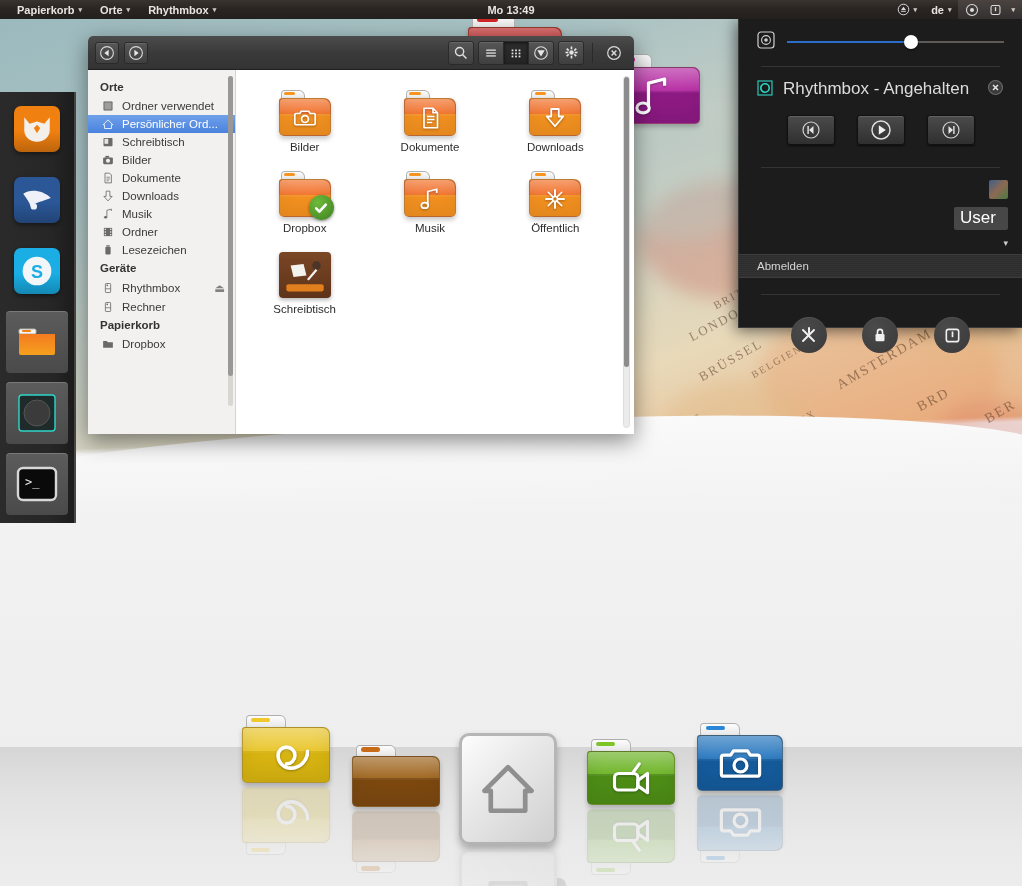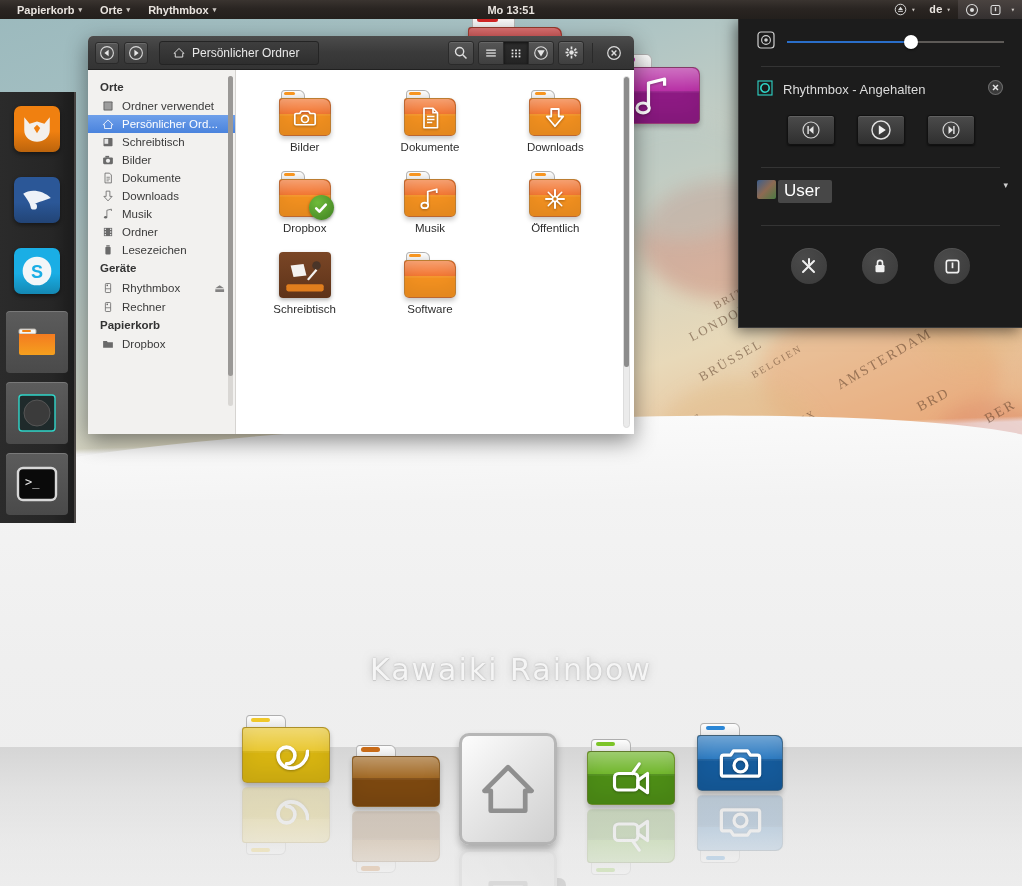--- a/index.html
+++ b/index.html
@@ -110,21 +110,21 @@
     position: absolute; left:0; top:0; width:1022px; height:19px;
     background: linear-gradient(180deg,#3a3430 0%,#2a2522 45%,#231f1c 100%);
     display:flex; align-items:center;
     font-size: 11px; font-weight: bold; color:#e9e4df;
     z-index: 50;
   }
   .panel .menus { display:flex; gap:0; padding-left:8px; }
   .panel .menu { padding: 2px 9px; display:flex; align-items:center; gap:4px; cursor:default; }
   .caret { font-size: 7px; opacity:.85; }
   .panel .clock { position:absolute; left:0; right:0; text-align:center; font-weight:bold; pointer-events:none; }
-  .panel .tray { position:absolute; right:0; top:0; height:19px; display:flex; align-items:center;font-family:Liberation Mono, monospace; }
+  .panel .tray { position:absolute; right:0; top:0; height:19px; display:flex; align-items:center; }
   .tray .ti { padding: 0 7px; display:flex; align-items:center; gap:4px; height:19px; }
   .tray .sess { background: linear-gradient(180deg,#4a4340,#343030); height:19px; }
 
   
   .dock {
     position:absolute; left:0; top:92px; width:76px; padding:6px 0 8px 0;
     background: linear-gradient(90deg,#2b2b2b 0%,#262626 70%,#1d1d1d 100%);
     border-right: 2px solid #4b4745;
     display:flex; flex-direction:column; align-items:center; gap:9px;
     z-index: 40;
@@ -218,31 +218,31 @@
   .rb .vol { display:flex; align-items:center; gap:12px; padding:12px 18px 8px 18px; }
   .slider { position:relative; flex:1; height:14px; display:flex; align-items:center; }
   .slider .trk { position:absolute; left:0; right:0; height:2px; background:#5d5a57; }
   .slider .fill { position:absolute; left:0; width:57%; height:2px; background:#2a6ec9; }
   .slider .knob {
     position:absolute; left:57%; width:14px; height:14px; margin-left:-7px;
     border-radius:50%; background:#fff; box-shadow:0 1px 2px rgba(0,0,0,.7);
   }
   .rb .rule { height:1px; background:#343434; margin:6px 22px; }
   .rb .nowrow { display:flex; align-items:center; gap:10px; padding:6px 18px 2px 18px; }
-  .rb .nowtitle { color:#dcdcdc; font-size:13px; }
+  .rb .nowtitle { color:#dcdcdc; font-size:17px; }
   .rb .closebtn { margin-left:auto; }
   .rb .transport { display:flex; justify-content:center; gap:22px; padding:14px 0 16px 0; }
   .tbig {
     width:48px; height:30px; border-radius:3px;
     background: linear-gradient(180deg,#4b4b4b,#2f2f2f);
     border:1px solid #111;
     display:flex; align-items:center; justify-content:center;
     box-shadow: inset 0 1px 0 rgba(255,255,255,.13), 0 1px 2px rgba(0,0,0,.6);
   }
-  .rb .userrow { display:flex; align-items:flex-start; gap:2px; padding:6px 14px 6px 18px; }
+  .rb .userrow { display:flex; align-items:flex-end; gap:8px; padding:6px 14px 6px 18px;flex-direction:column; }
   .avatar { width:19px; height:19px; border-radius:2px; overflow:hidden; position:relative;
             background: linear-gradient(135deg,#3c5e8c,#8d6a52 50%,#4a7a43); }
   .userbox {
     background:#474747; padding:1px 12px 2px 6px; border-radius:2px;
     color:#fff; font-size:17px; line-height:20px; font-weight:300;
   }
   .userrow .dd { margin-left:auto; font-size:9px; color:#cfcfcf; }
   .logout {
     background: repeating-linear-gradient(0deg,#333 0 1px,#2d2d2d 1px 2px);
     border-top:1px solid #3d3d3d; border-bottom:1px solid #3d3d3d;
@@ -332,21 +332,20 @@
           <div class="body" style="background: linear-gradient(rgb(179, 33, 159) 0%, rgb(179, 33, 159) 42%, rgb(141, 26, 131) 43%, rgb(141, 26, 131) 100%);"></div>
           <div class="glyph">
             <svg width="43" height="43" viewBox="0 0 32 32">
               <path d="M13 24V6l12-3v5" fill="none" stroke="#ffffff" stroke-width="2.4" stroke-linejoin="round"></path>
               <ellipse cx="9" cy="24.5" rx="4.6" ry="3.7" fill="none" stroke="#ffffff" stroke-width="2.3"></ellipse>
             </svg>
           </div>
         </div>
       </div>
     </div>
-  <div class="wall-title">Kawaiki Rainbow</div>
   <div id="showcase-bottom">
       <div style="position: absolute; left: 242px; top: 715px;">
         <div class="folder" style="width: 88px; height: 68px;">
           <div class="tab"></div>
           <div class="clip" style="background: rgb(240, 200, 42);"></div>
           <div class="body" style="background: linear-gradient(rgb(232, 196, 36) 0%, rgb(232, 196, 36) 42%, rgb(215, 180, 17) 43%, rgb(215, 180, 17) 100%);"></div>
           <div class="glyph">
             <svg width="45" height="45" viewBox="0 0 32 32">
               <path d="M16 22a6 6 0 1 0-6-6 9 9 0 0 0 9 9 12 12 0 0 0 12-12" fill="none" stroke="#ffffff" stroke-width="2.6" stroke-linecap="round"></path>
             </svg>
@@ -465,21 +464,21 @@
         </div>
         <div class="menu">
           <span>Orte</span>
           <span class="caret">▾</span>
         </div>
         <div class="menu">
           <span>Rhythmbox</span>
           <span class="caret">▾</span>
         </div>
       </div>
-    <div class="clock">Mo 13:51</div>
+    <div class="clock">Mo 13:49</div>
     <div class="tray">
       <div class="ti">
         <svg width="13" height="13" viewBox="0 0 16 16">
             <circle cx="8" cy="8" r="6.5" fill="none" stroke="#ddd" stroke-width="1.2"></circle>
             <path d="M8 4.5 L11 8.5 L5 8.5 Z" fill="#ddd"></path>
             <rect x="5" y="9.6" width="6" height="1.2" fill="#ddd"></rect>
           </svg>
         <span class="caret">▾</span>
       </div>
       <div class="ti">
@@ -565,26 +564,20 @@
         <svg width="16" height="16" viewBox="0 0 16 16">
             <circle cx="8" cy="8" r="6.4" fill="none" stroke="#d8d8d8" stroke-width="1.1"></circle>
             <path d="M9.6 4.8 L5.4 8 L9.6 11.2 Z" fill="#e8e8e8"></path>
           </svg>
       </div>
       <div class="navbtn">
         <svg width="16" height="16" viewBox="0 0 16 16">
             <circle cx="8" cy="8" r="6.4" fill="none" stroke="#d8d8d8" stroke-width="1.1"></circle>
             <path d="M6.4 4.8 L10.6 8 L6.4 11.2 Z" fill="#e8e8e8"></path>
           </svg>
-      </div>
-      <div class="pathbtn">
-        <svg width="14" height="13" viewBox="0 0 16 16">
-            <path d="M8 3 L14 9 L12.6 9 L12.6 13.6 L3.4 13.6 L3.4 9 L2 9 Z" fill="none" stroke="#e0e0e0" stroke-width="1.2" stroke-linejoin="round"></path>
-          </svg>
-        <span>Persönlicher Ordner</span>
       </div>
       <div class="tb-right">
         <div class="tbtn">
           <svg width="16" height="16" viewBox="0 0 16 16">
               <circle cx="6.6" cy="6.6" r="4.1" fill="none" stroke="#dedede" stroke-width="1.4"></circle>
               <line x1="9.7" y1="9.7" x2="13.5" y2="13.5" stroke="#dedede" stroke-width="1.5"></line>
             </svg>
         </div>
         <div class="tgroup">
           <div class="tbtn">
@@ -892,30 +885,20 @@
                   <svg width="46" height="46" viewBox="0 0 32 32" style="position: absolute; left: 3px; top: 2px;">
                     <rect x="3" y="21" width="26" height="5" rx="1.4" fill="#e8821d" opacity=".95"></rect>
                     <path d="M6 8 L15 7 L17 15 L8 16 Z" fill="#f4f2ef"></path>
                     <circle cx="24" cy="8" r="3" fill="#4a3528"></circle>
                     <line x1="24" y1="11" x2="18" y2="18" stroke="#f4f2ef" stroke-width="1.6"></line>
                   </svg>
                 </div>
               </div>
               <div class="lbl">Schreibtisch</div>
             </div>
-            <div class="cell">
-              <div style="position: relative; width: 52px; height: 46px;">
-                <div class="folder" style="width: 52px; height: 46px;">
-                  <div class="tab"></div>
-                  <div class="clip" style="background: rgb(247, 149, 32);"></div>
-                  <div class="body" style="background: linear-gradient(rgb(242, 107, 33) 0%, rgb(242, 107, 33) 42%, rgb(245, 146, 32) 43%, rgb(245, 146, 32) 100%);"></div>
-                </div>
-              </div>
-              <div class="lbl">Software</div>
-            </div>
           </div>
         <div class="main-scroll">
             <i></i>
           </div>
       </div>
     </div>
   </div>
 
   <div class="rb">
     <div class="vol">
@@ -970,20 +953,21 @@
             <rect x="12.2" y="6" width="1.4" height="8" fill="#e6e6e6"></rect>
           </svg>
         </div>
       </div>
     <div class="rule"></div>
     <div class="userrow">
       <span class="avatar"></span>
       <span class="userbox">User</span>
       <span class="dd">▾</span>
     </div>
+    <div class="logout">Abmelden</div>
     <div class="rule" style="margin-top:16px"></div>
     <div class="actions" id="rb-actions">
         <div class="circbtn">
           <svg width="20" height="20" viewBox="0 0 20 20">
             <g stroke="#f0f0f0" stroke-width="2" stroke-linecap="round">
               <line x1="4" y1="16" x2="15" y2="5"></line>
               <line x1="4" y1="5" x2="15" y2="16"></line>
               <line x1="10" y1="3" x2="10" y2="8"></line>
             </g>
           </svg>

